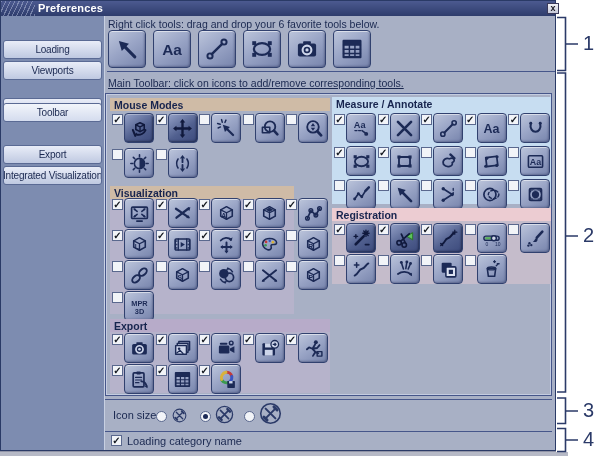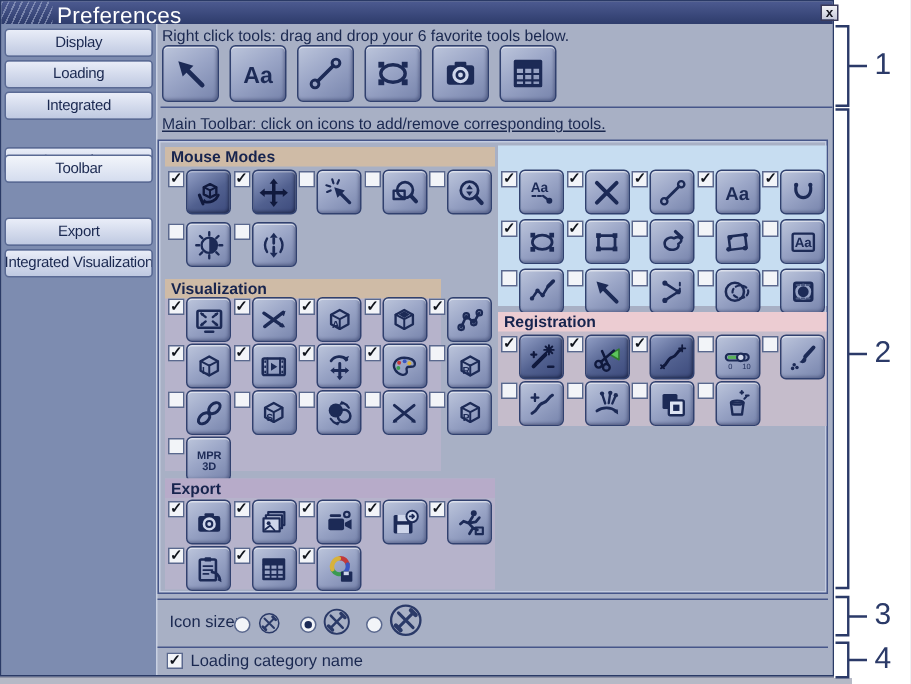--- a/index.html
+++ b/index.html
@@ -5,21 +5,21 @@
   html,body{margin:0;padding:0;background:#fff;}
   .stage{position:relative;width:607px;height:456px;background:#ffffff;overflow:hidden;
          font-family:"Liberation Sans",sans-serif;-webkit-font-smoothing:antialiased;}
   
   .dialog{position:absolute;left:0;top:0;width:556px;height:451px;background:#a8b0c5;
           border:1px solid #2a3a66;box-sizing:border-box;box-shadow:0 2px 0 #8f93a6,0 3px 0 #c2c4cf;}
   .titlebar{position:absolute;left:0;top:0;right:0;height:15px;
             background:linear-gradient(180deg,#4c5a90,#2e3c6c);}
   .titlebar .grip{position:absolute;left:0;top:0;width:34px;height:15px;
             background:repeating-linear-gradient(115deg,rgba(170,180,210,.55) 0 1px,transparent 1px 4px);}
-  .title-text{position:absolute;left:37px;top:1px;color:#ffffff;font-size:15px;font-weight:normal;letter-spacing:.2px;}
+  .title-text{position:absolute;left:37px;top:1px;color:#ffffff;font-size:11px;font-weight:bold;letter-spacing:.2px;}
   .close-btn{position:absolute;left:546px;top:2px;width:12px;height:11px;box-sizing:border-box;
              background:linear-gradient(#f2f2f6,#c6c9da);border:1px solid #3a3a5a;color:#14141f;
              font-size:9px;line-height:9px;font-weight:bold;text-align:center;cursor:default;}
   
   .sidebar{position:absolute;left:0;top:15px;width:103px;bottom:0;background:#7d8cb0;}
   .tab{position:absolute;left:2px;width:99px;height:19px;box-sizing:border-box;
        background:linear-gradient(180deg,#e9edf8,#bfc9e1);border:1px solid #5a6a94;border-radius:3px;
        color:#1a2850;font-size:10px;display:flex;align-items:center;justify-content:center;
        letter-spacing:-.2px;white-space:nowrap;overflow:hidden;}
   .tab.sel{background:linear-gradient(180deg,#f2f5fb,#d4dcee);text-align:center;}
@@ -60,23 +60,22 @@
 <div class="stage">
   <div class="dialog">
 
     <div class="titlebar">
       <div class="grip"></div>
       <span class="title-text">Preferences</span>
       <div class="close-btn">x</div>
     </div>
 
     <div class="sidebar" id="sidebar">
-        <div class="tab" style="top: 3px;">Display</div>
         <div class="tab" style="top: 24px;">Loading</div>
-        <div class="tab" style="top: 45px;">Integrated</div>
+        <div class="tab" style="top: 45px;">Viewports</div>
         <div class="tab" style="top: 82px;">Annotations</div>
         <div class="tab sel" style="top: 87px;">Toolbar</div>
         <div class="tab" style="top: 129px;">Export</div>
         <div class="tab" style="top: 150px;">Integrated Visualization</div>
       </div>
 
     <div class="content">
       <span class="lbl" style="left:3px;top:2px;">Right click tools: drag and drop your 6 favorite tools below.</span>
       <div id="fav-row">
           <div class="tbtn" style="left: 3px; top: 14px; width: 38px; height: 38px;">
@@ -440,20 +439,21 @@
                 <path d="M12 5.6 A4.2 4.2 0 0 1 10 10" stroke="#3a56c2"></path>
                 <path d="M9.6 10.2 A4.2 4.2 0 0 1 4.4 8.4" stroke="#3a9a50"></path>
                 <path d="M4.3 8 A4.2 4.2 0 0 1 7.6 2.5" stroke="#d8b23a"></path>
               </g>
               <rect x="8.6" y="9.2" width="5.8" height="5.2" rx="0.5" fill="currentColor" stroke="none"></rect>
               <rect x="10" y="9.2" width="2.6" height="1.8" fill="#cdd5ea" stroke="none"></rect>
             </svg>
           </div>
         </div>
         <div class="grp" style="left: 226px; top: 3px; width: 219px; height: 107px; background: rgb(199, 221, 241);">
+          <div class="grp-header" style="height: 13px;">Measure / Annotate</div>
           <span class="cb" style="left: 2px; top: 17px;">✓</span>
           <div class="tbtn" style="left: 14px; top: 16px; width: 30px; height: 30px;">
             <svg class="ig" width="21" height="21" viewBox="0 0 16 16" fill="none" stroke="currentColor" stroke-linecap="round" stroke-linejoin="round" stroke-width="1.4">
               <text x="6.6" y="7.8" font-size="7" font-weight="bold" text-anchor="middle" fill="currentColor" stroke="none">Aa</text>
               <path d="M3 9.6 H8.4" stroke-width="1" stroke-dasharray="1.6 1.2"></path>
               <path d="M8.4 9.6 L10.8 11.4" stroke-width="1.2"></path>
               <circle cx="11.6" cy="12.1" r="1.5" fill="currentColor" stroke="none"></circle>
             </svg>
           </div>
           <span class="cb" style="left: 45.6px; top: 17px;">✓</span>

